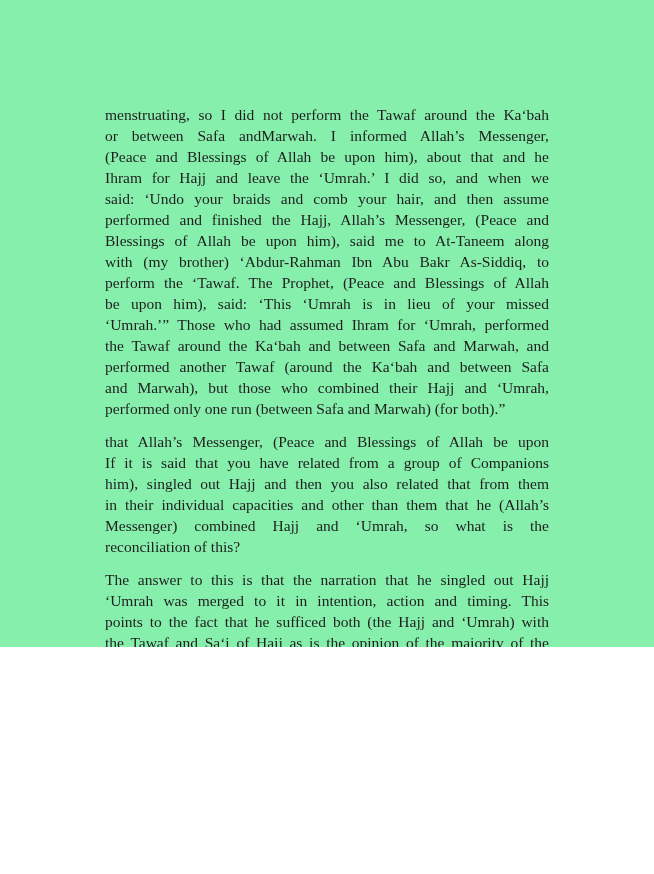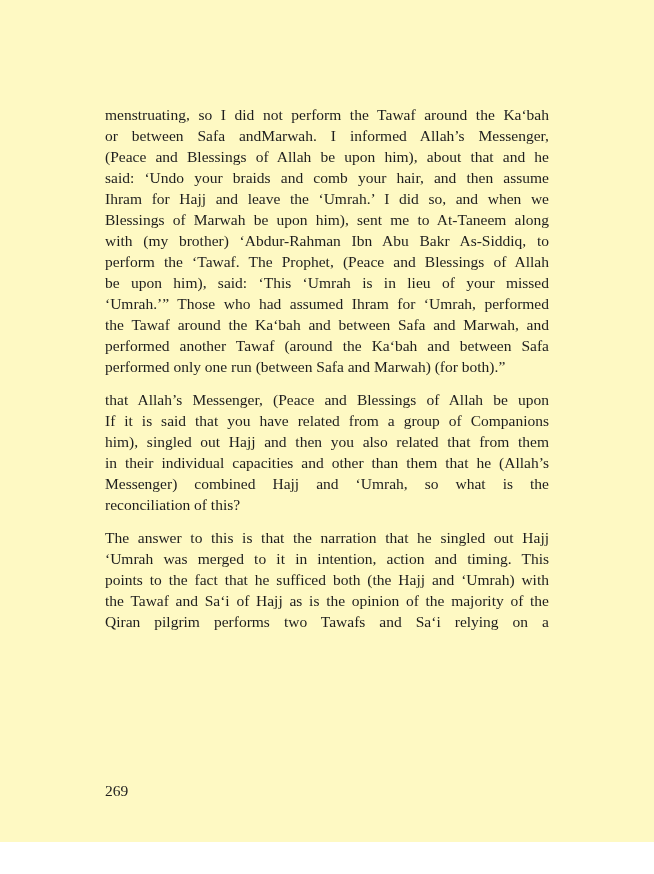--- a/index.html
+++ b/index.html
@@ -7,22 +7,22 @@
     width: 654px;
     height: 874px;
     background: #ffffff;
     position: relative;
     font-family: "Liberation Serif", "DejaVu Serif", serif;
   }
   .page {
     position: absolute;
     left: 0; top: 0;
     width: 654px;
-    height: 842px;
-    background: #fef9c3;
+    height: 647px;
+    background: #86efac;
     overflow: hidden;
   }
   .text-block {
     position: absolute;
     left: 105px;
     top: 104px;
     width: 444px;
     font-size: 15.5px;
     line-height: 21px;
     color: #1e1e1e;
@@ -47,29 +47,31 @@
 </style>
 </head>
 <body>
 
 <div class="page">
   <div class="text-block" id="text-block">
       <div class="para">
         <div class="ln">menstruating, so I did not perform the Tawaf around the Ka‘bah</div>
         <div class="ln">or between Safa andMarwah. I informed Allah’s Messenger,</div>
         <div class="ln">(Peace and Blessings of Allah be upon him), about that and he</div>
+        <div class="ln">Ihram for Hajj and leave the ‘Umrah.’ I did so, and when we</div>
         <div class="ln">said: ‘Undo your braids and comb your hair, and then assume</div>
-        <div class="ln">Ihram for Hajj and leave the ‘Umrah.’ I did so, and when we</div>
-        <div class="ln">Blessings of Marwah be upon him), sent me to At-Taneem along</div>
+        <div class="ln">performed and finished the Hajj, Allah’s Messenger, (Peace and</div>
+        <div class="ln">Blessings of Allah be upon him), said me to At-Taneem along</div>
         <div class="ln">with (my brother) ‘Abdur-Rahman Ibn Abu Bakr As-Siddiq, to</div>
         <div class="ln">perform the ‘Tawaf. The Prophet, (Peace and Blessings of Allah</div>
         <div class="ln">be upon him), said: ‘This ‘Umrah is in lieu of your missed</div>
         <div class="ln">‘Umrah.’” Those who had assumed Ihram for ‘Umrah, performed</div>
         <div class="ln">the Tawaf around the Ka‘bah and between Safa and Marwah, and</div>
         <div class="ln">performed another Tawaf (around the Ka‘bah and between Safa</div>
+        <div class="ln">and Marwah), but those who combined their Hajj and ‘Umrah,</div>
         <div class="ln ln-natural">performed only one run (between Safa and Marwah) (for both).”</div>
       </div>
       <div class="para">
         <div class="ln">that Allah’s Messenger, (Peace and Blessings of Allah be upon</div>
         <div class="ln">If it is said that you have related from a group of Companions</div>
         <div class="ln">him), singled out Hajj and then you also related that from them</div>
         <div class="ln">in their individual capacities and other than them that he (Allah’s</div>
         <div class="ln">Messenger) combined Hajj and ‘Umrah, so what is the</div>
         <div class="ln ln-natural">reconciliation of this?</div>
       </div>

